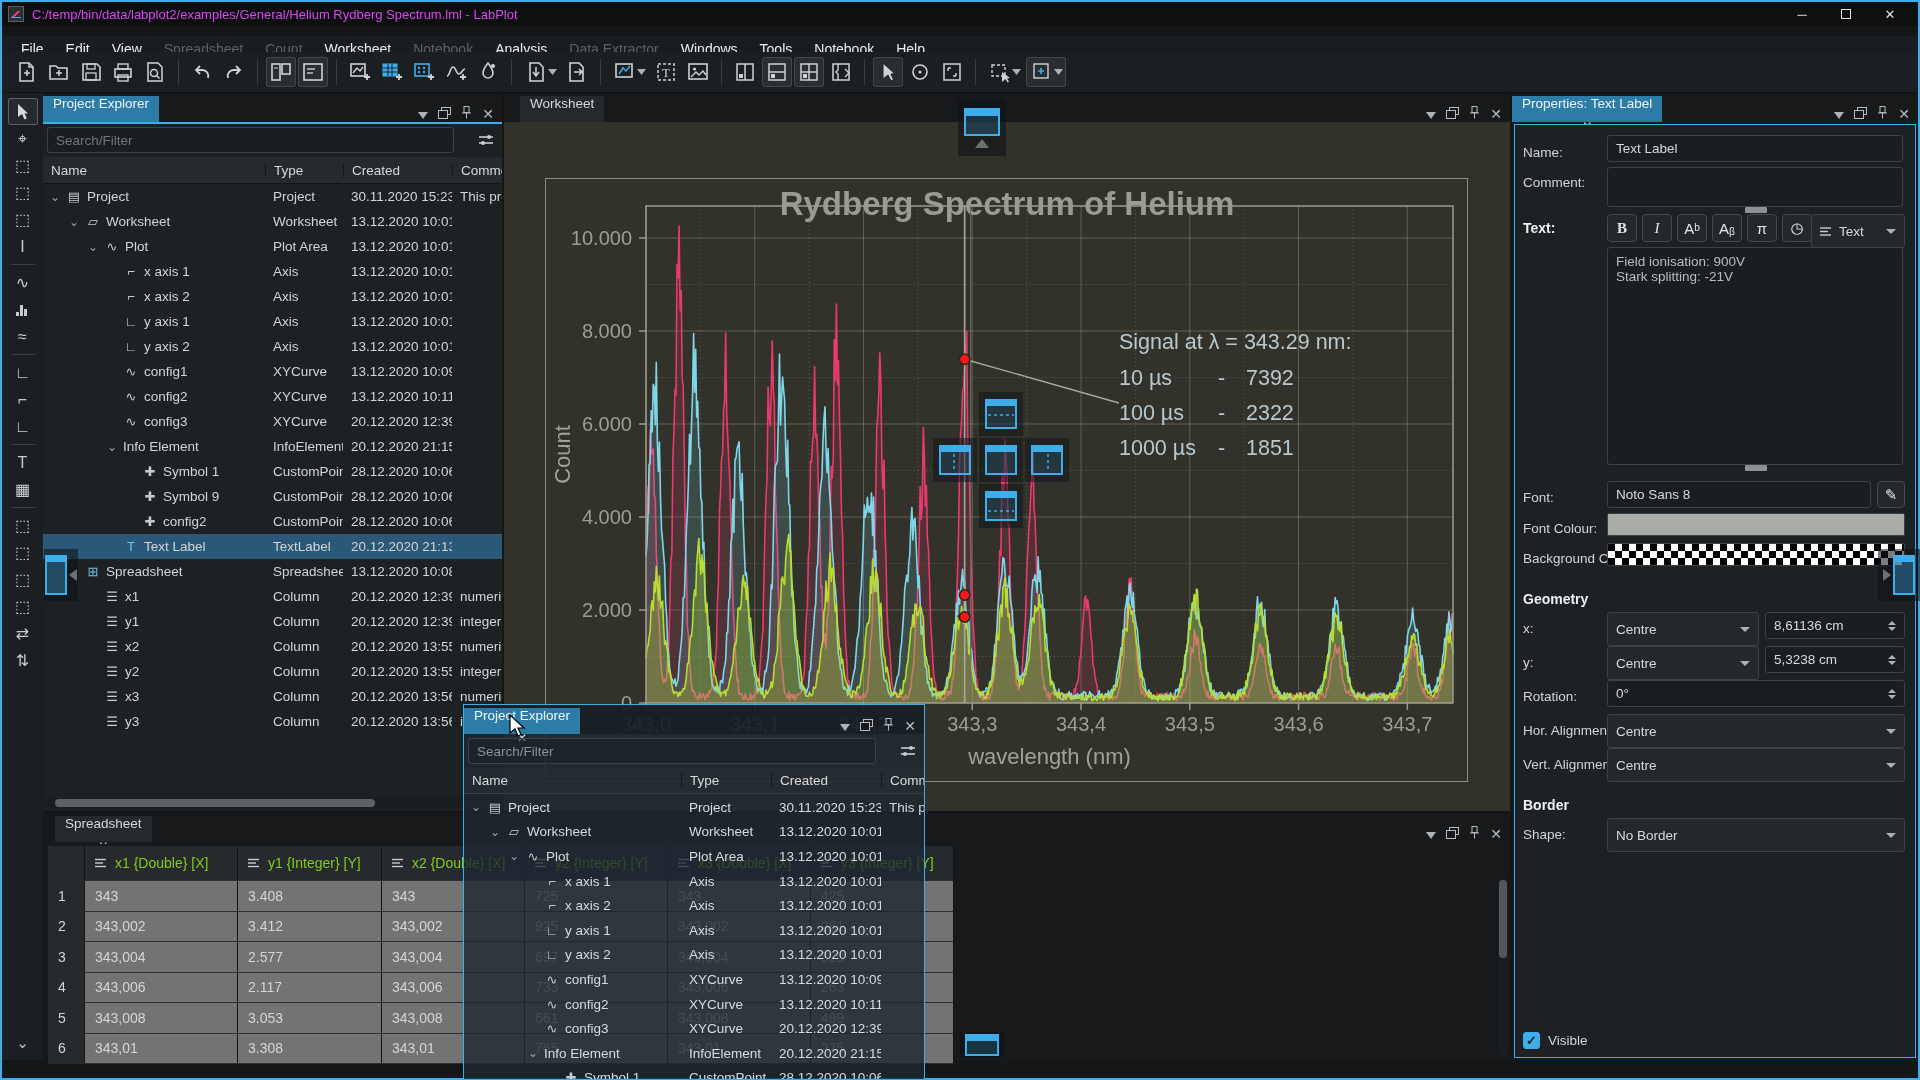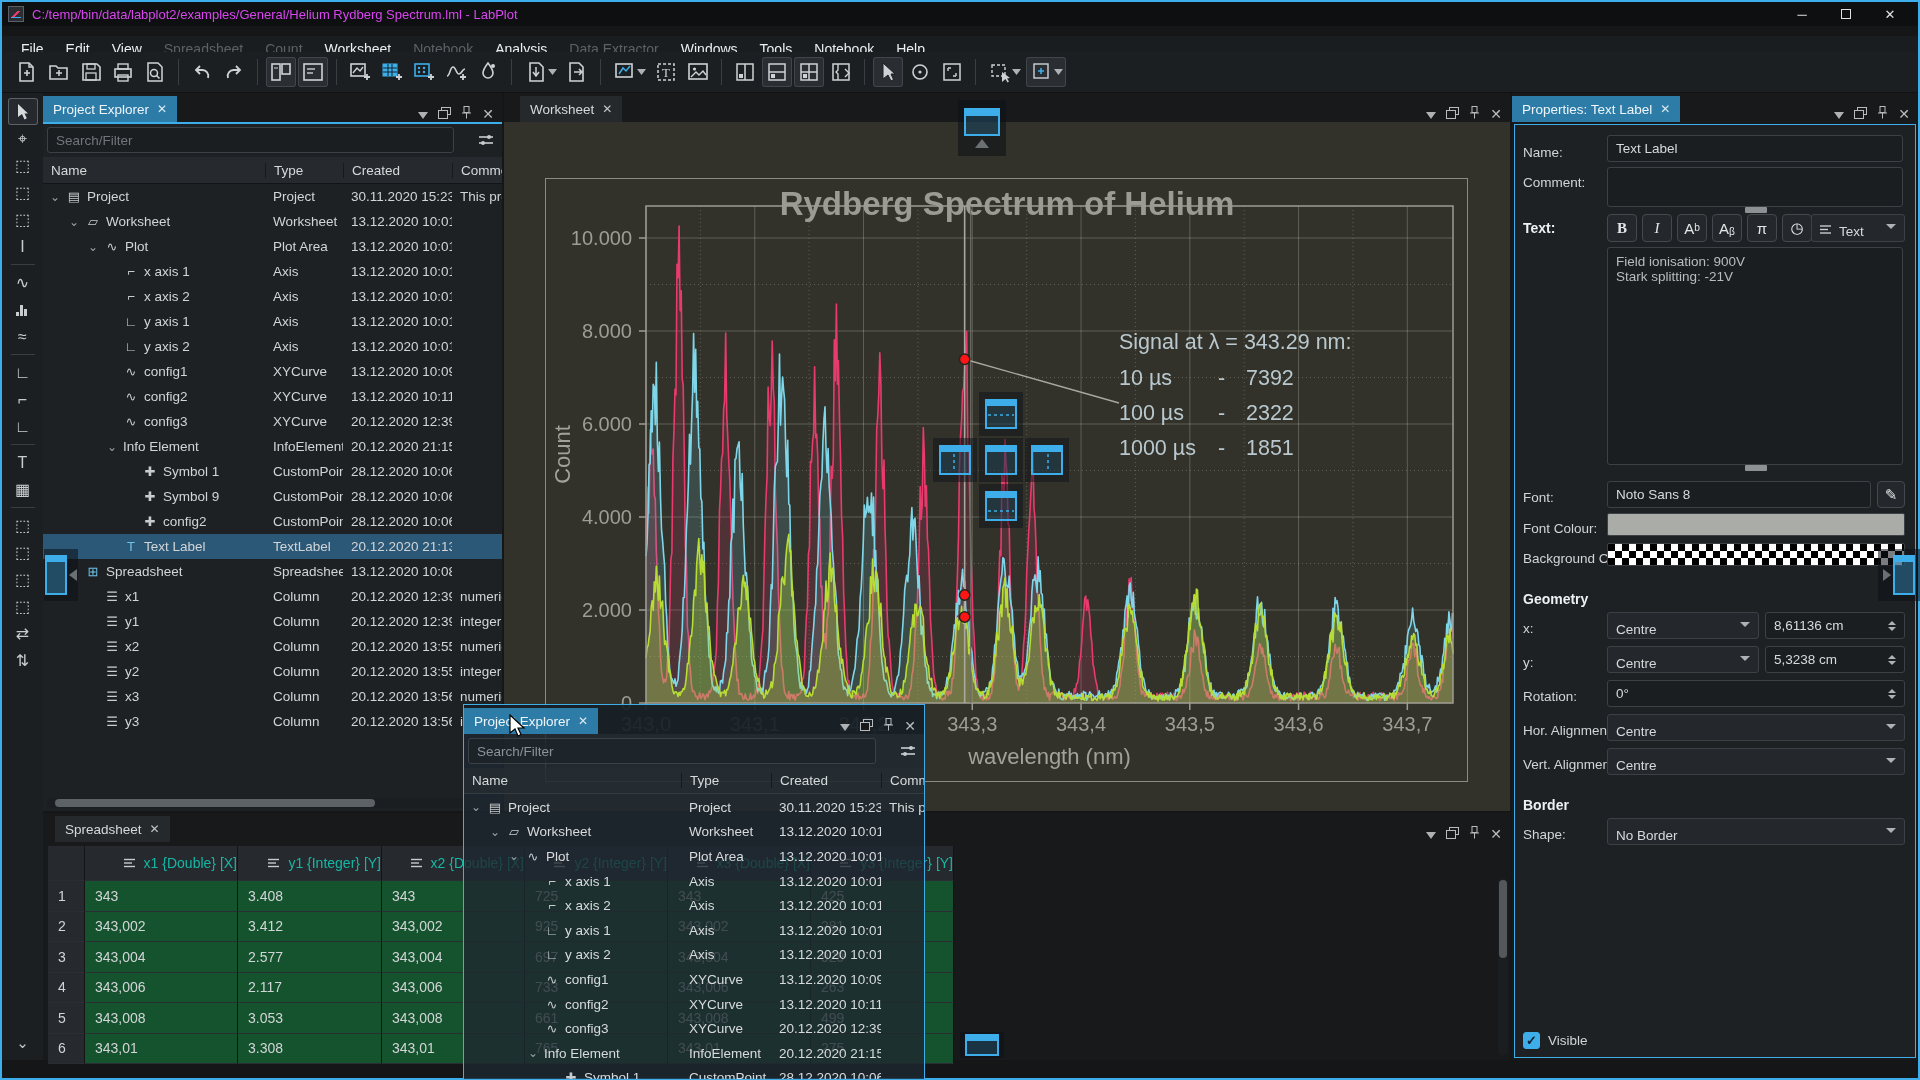--- a/index.html
+++ b/index.html
@@ -40,21 +40,21 @@
   .lefttb { position:absolute; left:2px; top:93px; width:41px; bottom:20px; background:#1c1f22;
             display:flex; flex-direction:column; align-items:center; padding-top:5px; }
   .ltb-btn { width:30px; height:27px; display:flex; align-items:center; justify-content:center; color:#c9ccce; font-size:16px; }
   .ltb-btn.active { box-shadow: inset 0 0 0 1px #5b6166; border-radius:3px; background:#26292d; }
   .ltb-sep { width:24px; height:1px; background:#3a3e42; margin:4px 0; }
   .ltb-bottom { margin-top:auto; margin-bottom:8px; color:#c9ccce; font-size:15px; }
 
   
   .dock { position:absolute; background:#17191b; }
   .tabbar { position:absolute; left:0; right:0; top:0; height:29px; background:#17191b; display:flex; align-items:flex-end; }
-  .tab { height:26px; display:flex; align-items:center; gap:8px; padding:0 10px; font-size:13.5px; color:#d6d9da; background:#26292c; }
+  .tab { height:26px; display:flex; align-items:center; gap:8px; padding:0 10px; font-size:13.5px; color:#d6d9da; background:#26292c;flex-direction:column; }
   .tab.blue { background:#2d7ca8; color:#eef5f9; }
   .tab .closex { font-size:12px; opacity:.9; }
   .dock-controls { margin-left:auto; display:flex; align-items:center; gap:10px; padding-right:8px; color:#b9bcbe; }
   .accentline { position:absolute; left:0; right:0; top:29px; height:2px; background:#3daee9; }
 
   
   .pe { left:43px; top:93px; width:459px; height:718px; }
   .pe-body { position:absolute; left:0; right:0; top:31px; bottom:0; background:#1d2124; }
   .searchrow { position:absolute; left:4px; right:4px; top:3px; height:26px; display:flex; gap:20px; }
   .searchbox { flex:1; background:#1b1e21; border:1px solid #3c4146; border-radius:3px; color:#70767b;
@@ -79,36 +79,36 @@
   .ws { left:504px; top:93px; width:1006px; height:718px; }
   .ws-canvas { position:absolute; left:0; right:0; top:29px; bottom:0; background:#32322a; }
   .page { position:absolute; left:41px; top:56px; width:923px; height:604px; border:1px solid #8b8b82; }
   .page svg { position:absolute; left:0; top:0; }
 
   
   .sheet { left:43px; top:813px; width:1467px; height:247px; }
   .sheet-body { position:absolute; left:0; right:0; top:31px; bottom:0; background:#17191b; }
   .sgrid { position:absolute; left:5px; top:2px; display:grid; grid-template-columns:37px 153px 144px 143px 143px 143px 143px;
            font-size:14px; color:#d2d5d7; }
-  .scell { height:30.5px; display:flex; align-items:center; padding-left:10px; background:#14532d; border-right:1px solid #121416; border-bottom:1px solid #2a2d31; overflow:hidden; white-space:nowrap;}
-  .shead { background:#26292d; height:35px; color:#14b8a6; gap:7px;justify-content:flex-end; }
+  .scell { height:30.5px; display:flex; align-items:center; padding-left:10px; background:#737373; border-right:1px solid #121416; border-bottom:1px solid #2a2d31; overflow:hidden; white-space:nowrap;}
+  .shead { background:#26292d; height:35px; color:#84cc16; gap:7px; }
   .srownum { background:#26292d; }
   .vscroll { position:absolute; right:2px; top:34px; bottom:4px; width:10px; background:#1b1e21; border-radius:5px; }
   .vscroll .thumb { position:absolute; top:2px; left:1px; width:8px; height:44%; background:#54585c; border-radius:4px; }
 
   
   .props { left:1512px; top:93px; width:406px; height:967px; }
   .props-body { position:absolute; left:2px; right:2px; top:31px; bottom:2px; background:#1d2124; border:1px solid #3daee9; }
   .prow { position:absolute; left:8px; right:10px; display:flex; align-items:center; }
   .plabel { font-size:13.5px; color:#d2d5d7; }
   .plabel.bold { font-weight:bold; color:#eef0f1; font-size:14px; }
   .pfield { position:absolute; background:#1b1e21; border:1px solid #3c4146; border-radius:3px; color:#d7dadb;
             font-size:13.5px; display:flex; align-items:center; padding:0 8px; overflow:hidden; white-space:pre-line;}
   .pcombo { position:absolute; background:#24282c; border:1px solid #3c4146; border-radius:3px; color:#d7dadb;
-            font-size:13.5px; display:flex; align-items:flex-start; padding:9px 8px; }
+            font-size:13.5px; display:flex; align-items:center; padding:16px 8px; }
   .pcombo .carrow { margin-left:auto; width:0; height:0; border-left:5px solid transparent; border-right:5px solid transparent; border-top:5px solid #aeb2b5; }
   .pspin { position:absolute; background:#1b1e21; border:1px solid #3c4146; border-radius:3px; color:#d7dadb;
            font-size:13.5px; display:flex; align-items:center; padding:0 8px; }
   .pspin .spinner { margin-left:auto; display:flex; flex-direction:column; gap:2px; }
   .pspin .spinner i { width:0; height:0; border-left:4px solid transparent; border-right:4px solid transparent; display:block; }
   .pspin .spinner i.up { border-bottom:4px solid #aeb2b5; }
   .pspin .spinner i.dn { border-top:4px solid #aeb2b5; }
   .fmtbar { position:absolute; display:flex; gap:5px; }
   .fmtbtn { width:30px; height:28px; background:#24282c; border:1px solid #44494e; border-radius:4px;
             display:flex; align-items:center; justify-content:center; color:#e3e5e6; font-size:15px; }

